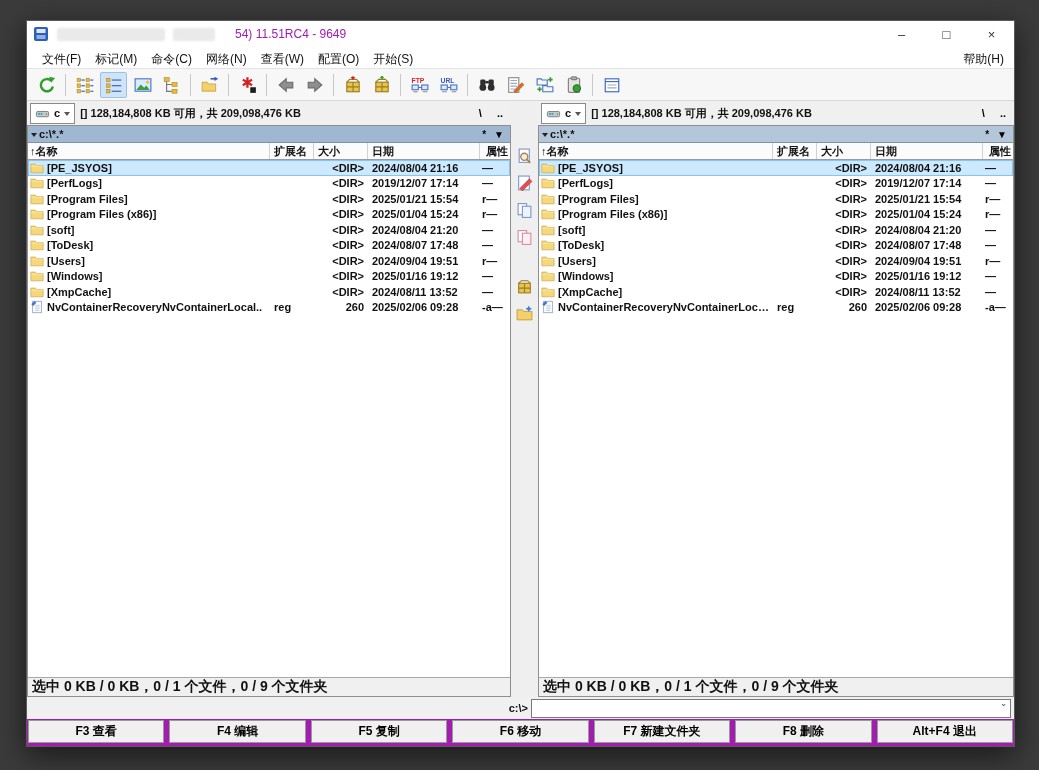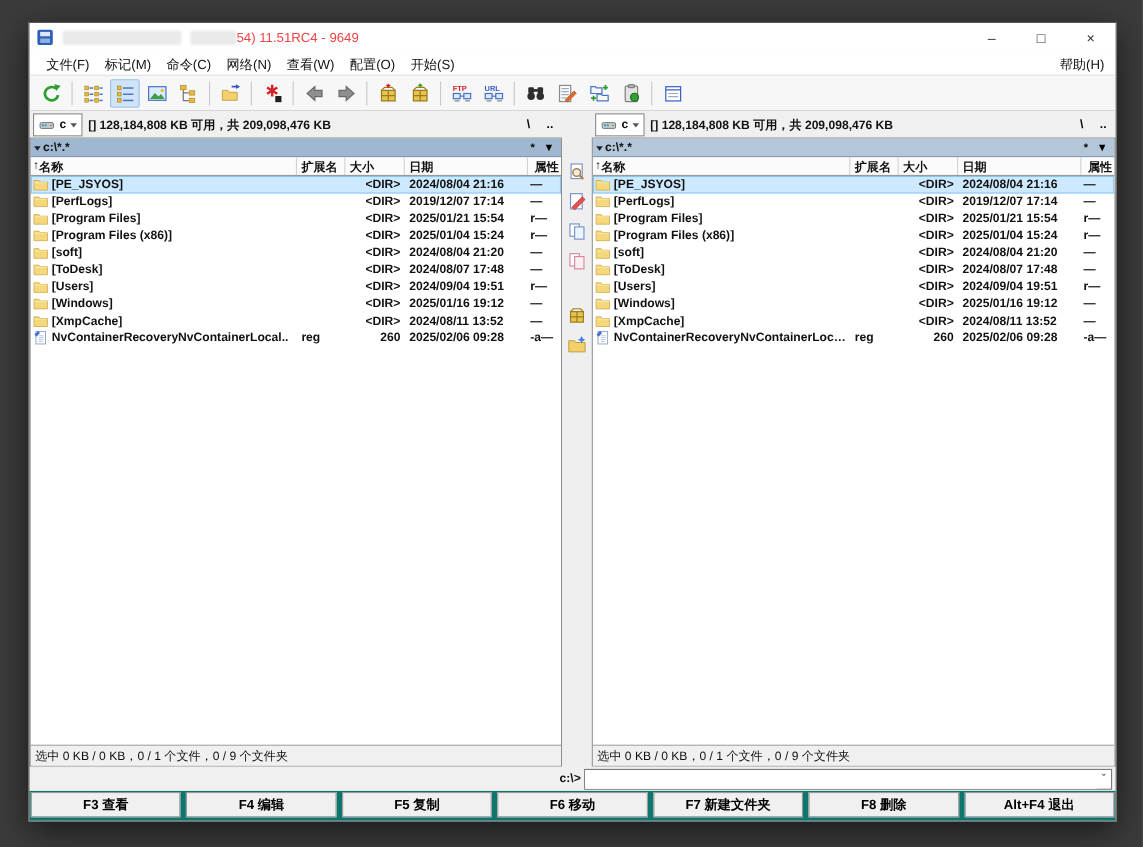--- a/index.html
+++ b/index.html
@@ -4,21 +4,21 @@
 <style>
   html,body{margin:0;padding:0}
   body{width:1039px;height:770px;background:#3b3b3b;position:relative;overflow:hidden;
        font-family:"Liberation Sans","DejaVu Sans",sans-serif;color:#111;}
   .window{position:absolute;left:26px;top:20px;width:987px;height:725px;background:#f0f0f0;
           border:1px solid #5a5a5a;box-shadow:0 8px 28px rgba(0,0,0,.6);display:flex;flex-direction:column}
   
   .titlebar{height:26px;background:#fff;display:flex;align-items:center;padding-left:6px;flex:0 0 auto}
   .app-ic{width:16px;height:16px;display:inline-block}
   .redact{height:13px;background:#eaeaea;border-radius:2px;filter:blur(1.2px);margin-left:8px}
-  .title-text{font-size:12px;color:#ef4444;margin-left:0;white-space:nowrap}
+  .title-text{font-size:12px;color:#a21caf;margin-left:20px;white-space:nowrap}
   .win-controls{margin-left:auto;display:flex;height:100%}
   .wc{width:45px;height:100%;display:flex;align-items:center;justify-content:center;color:#333;font-size:13px;cursor:default}
   
   .menubar{height:21px;background:#fff;display:flex;align-items:flex-end;padding:0 8px;font-size:12px;flex:0 0 auto}
   .menu-item{padding:0 7px;white-space:nowrap}
   .menu-help{margin-left:auto;padding:0 2px}
   
   .toolbar{height:31px;background:#f7f7f7;display:flex;align-items:center;padding:0 5px;
            border-top:1px solid #e3e3e3;border-bottom:1px solid #d7d7d7;flex:0 0 auto}
   .tb-btn{width:27px;height:26px;background:transparent;border:1px solid transparent;border-radius:2px;
@@ -61,31 +61,31 @@
   .h-attr{width:30px;justify-content:flex-end;padding-right:2px;border-right:none}
   .file-list{flex:1;background:#fff;overflow:hidden}
   .frow{height:15.5px;display:flex;align-items:center;font-weight:700;font-size:11px;white-space:nowrap}
   .frow.sel{background:#cde9ff;box-shadow:inset 0 0 0 1px #86c6ee}
   .frow .icon{flex:0 0 14px;margin:0 3px 0 2px}
   .c-name{flex:1;overflow:hidden;text-overflow:ellipsis;min-width:0}
   .c-ext{width:44px;padding-left:4px;box-sizing:border-box}
   .c-size{width:54px;text-align:right;padding-right:4px;box-sizing:border-box}
   .c-date{width:112px;padding-left:4px;box-sizing:border-box}
   .c-attr{width:30px;padding-left:2px;box-sizing:border-box}
-  .pstatus{height:18px;background:#f0f0f0;border-top:1px solid #a8a8a8;font-weight:400;font-size:11px;
+  .pstatus{height:18px;background:#f0f0f0;border-top:1px solid #a8a8a8;font-weight:700;font-size:14px;
            display:flex;align-items:center;padding-left:4px;flex:0 0 auto}
   
   .cmdrow{height:22px;background:#f0f0f0;display:flex;align-items:center;font-weight:700;font-size:11px;flex:0 0 auto}
   .cmd-label{margin-left:auto;padding-right:3px}
   .cmd-input-wrap{width:478px;height:17px;background:#fff;border:1px solid #7a7a7a;display:flex;
                   align-items:center;margin-right:3px}
   .cmd-input{border:none;outline:none;flex:1;height:100%;font-family:inherit;font-size:11px;padding:0 3px;min-width:0}
   .cmd-chev{color:#666;font-size:10px;padding:0 5px}
   
-  .fbar{height:23px;display:flex;gap:5px;padding:1px 1px 3px;background:#0f766e;flex:0 0 auto}
+  .fbar{height:23px;display:flex;gap:5px;padding:1px 1px 3px;background:#a21caf;flex:0 0 auto}
   .fkey{flex:1;background:#f0f0f0;border:1px solid #999;font-weight:700;font-size:12px;font-family:inherit;
         display:flex;align-items:center;justify-content:center;white-space:nowrap}
 </style>
 </head>
 <body>
 
 <div class="window">
 
   <div class="titlebar">
     <span class="app-ic icon">

